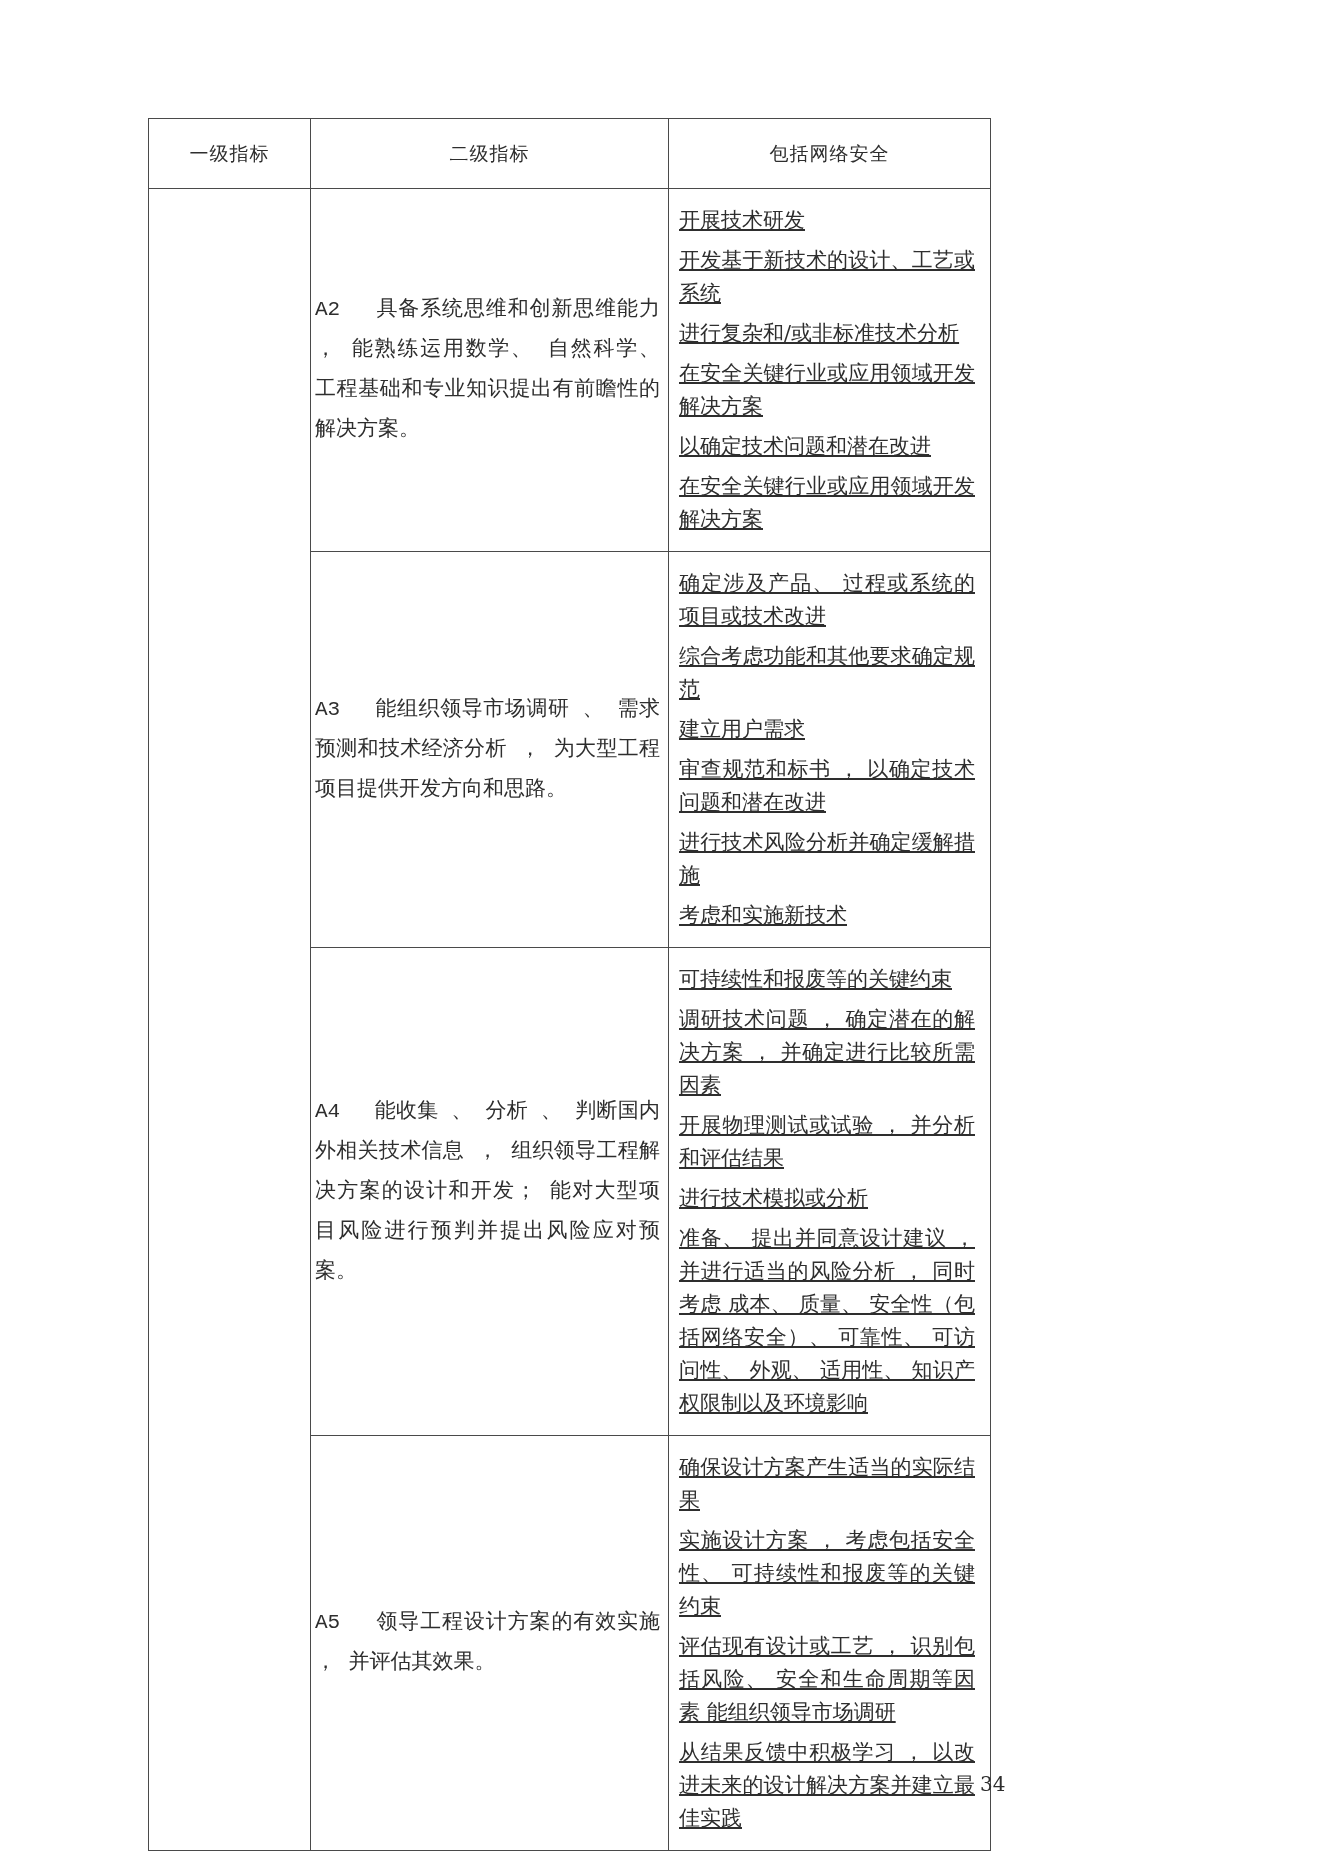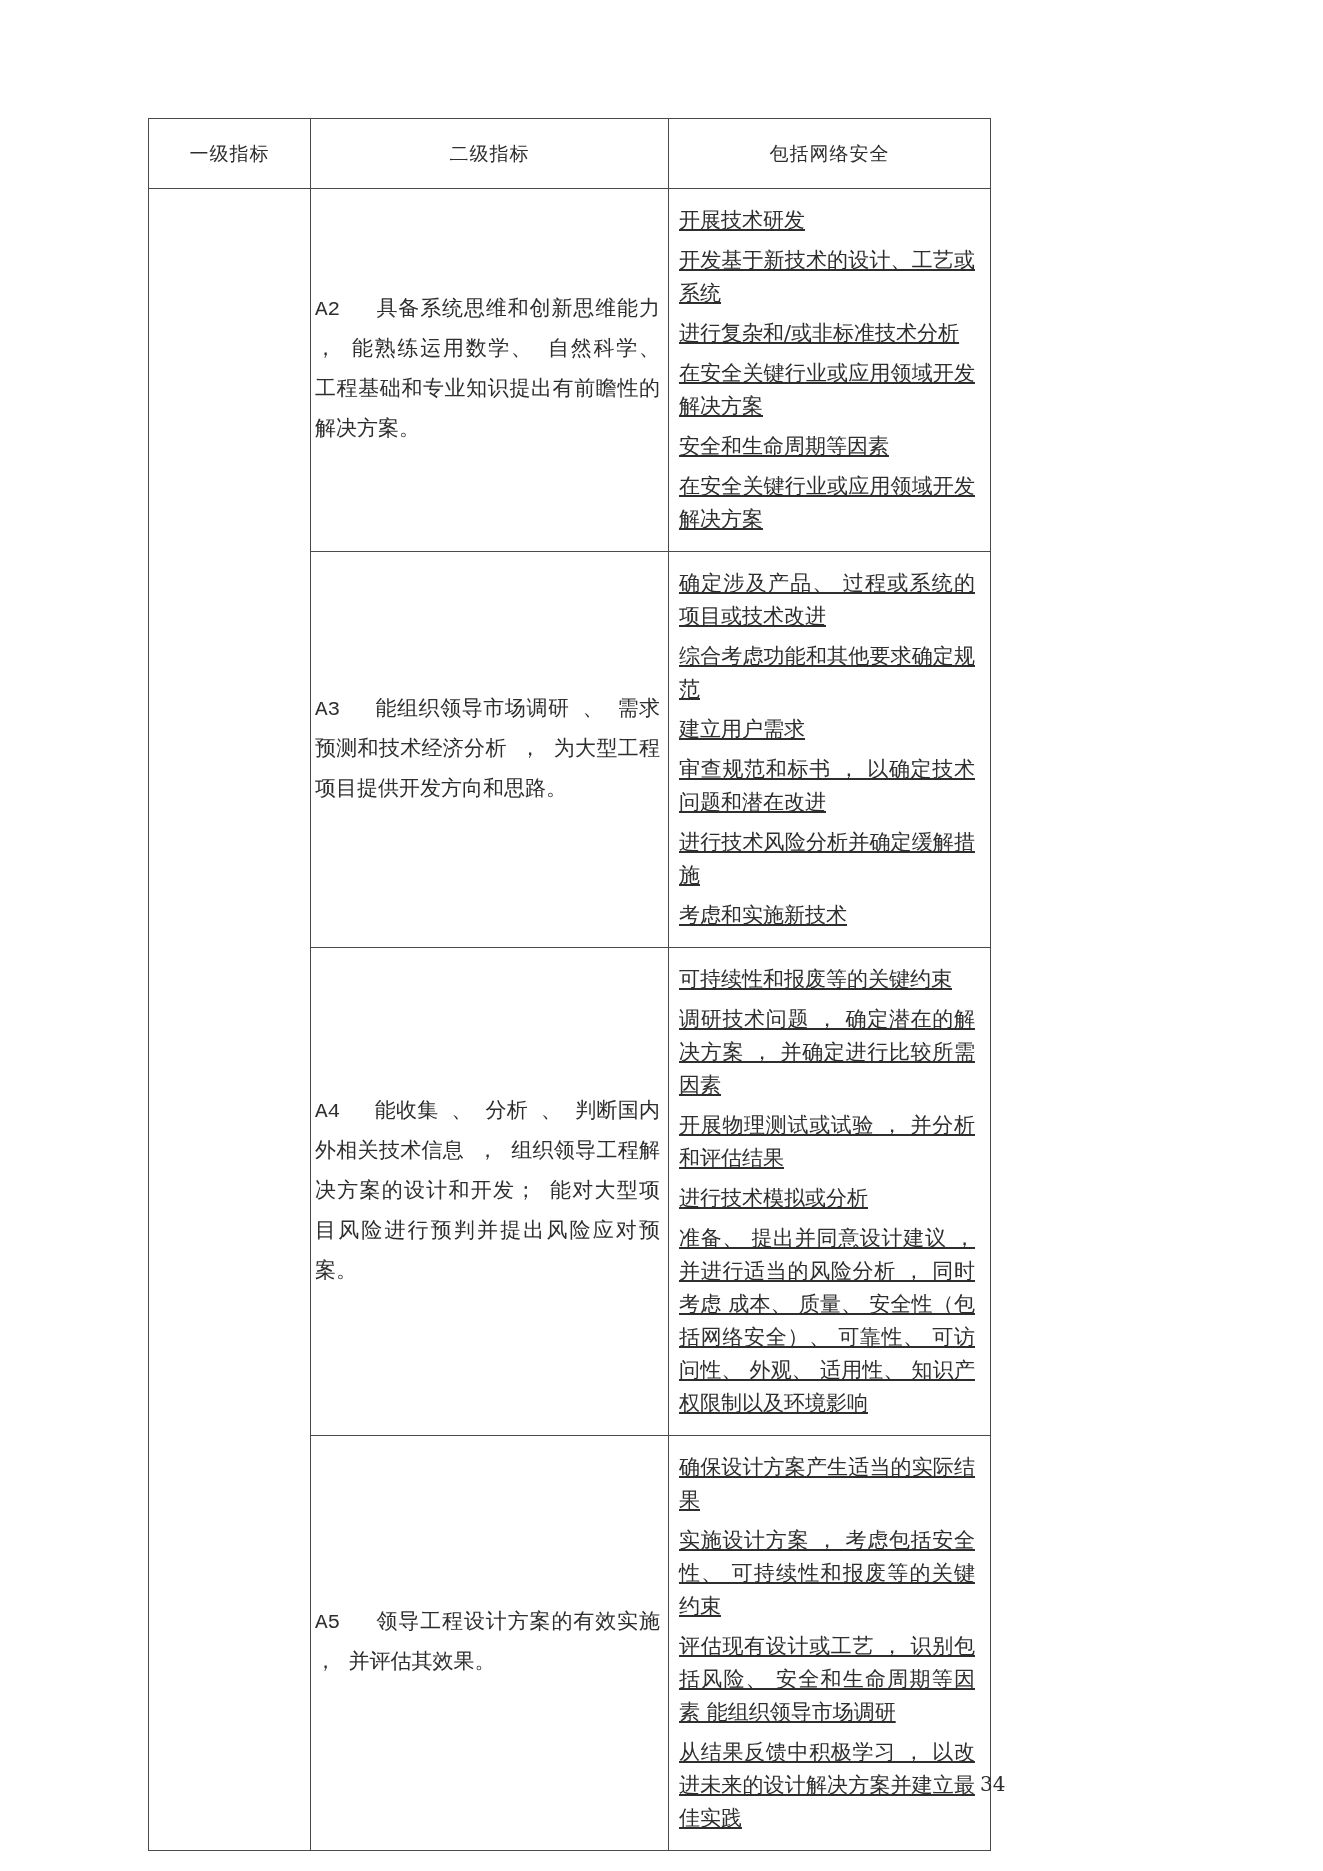--- a/index.html
+++ b/index.html
@@ -73,21 +73,21 @@
     </thead>
     <tbody id="tbody">
         <tr style="height: 285px;">
           <td class="lv1" rowspan="4"></td>
           <td class="lv2">A2　 具备系统思维和创新思维能力 ， 能熟练运用数学、 自然科学、 工程基础和专业知识提出有前瞻性的解决方案。</td>
           <td class="ex">
             <p>开展技术研发</p>
             <p>开发基于新技术的设计、工艺或系统</p>
             <p>进行复杂和/或非标准技术分析</p>
             <p>在安全关键行业或应用领域开发解决方案</p>
-            <p>安全和生命周期等因素</p>
+            <p>以确定技术问题和潜在改进</p>
             <p>在安全关键行业或应用领域开发解决方案</p>
           </td>
         </tr>
         <tr style="height: 279px;">
           <td class="lv2">A3　 能组织领导市场调研 、 需求预测和技术经济分析 ， 为大型工程项目提供开发方向和思路。</td>
           <td class="ex">
             <p>确定涉及产品、 过程或系统的项目或技术改进</p>
             <p>综合考虑功能和其他要求确定规范</p>
             <p>建立用户需求</p>
             <p>审查规范和标书 ， 以确定技术问题和潜在改进</p>

